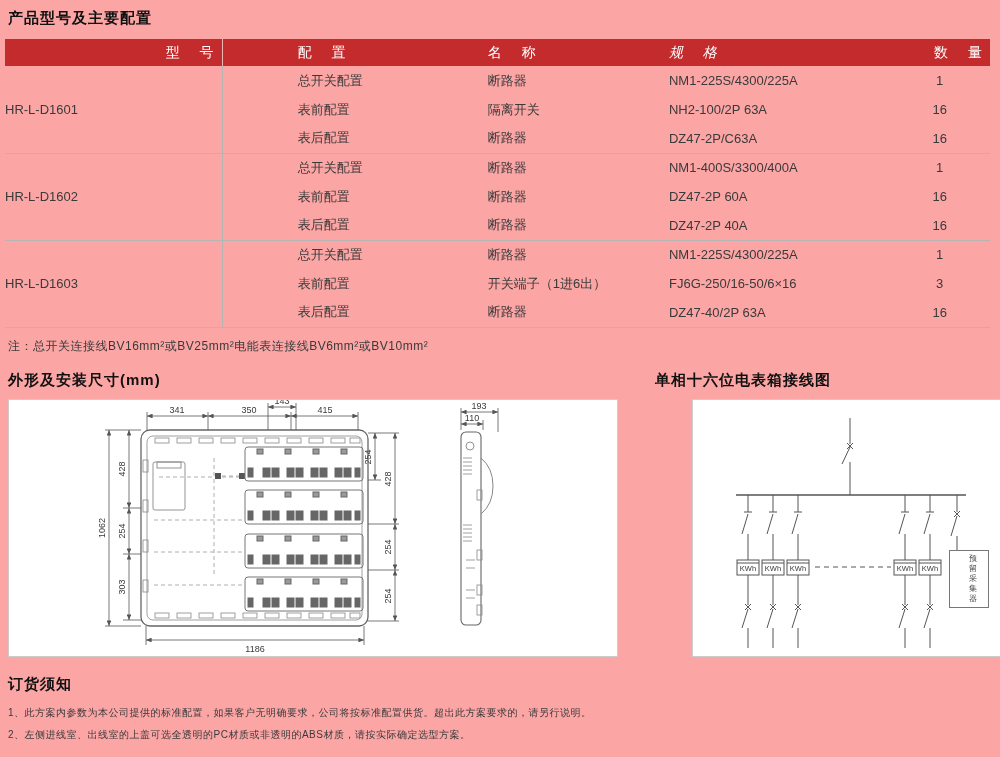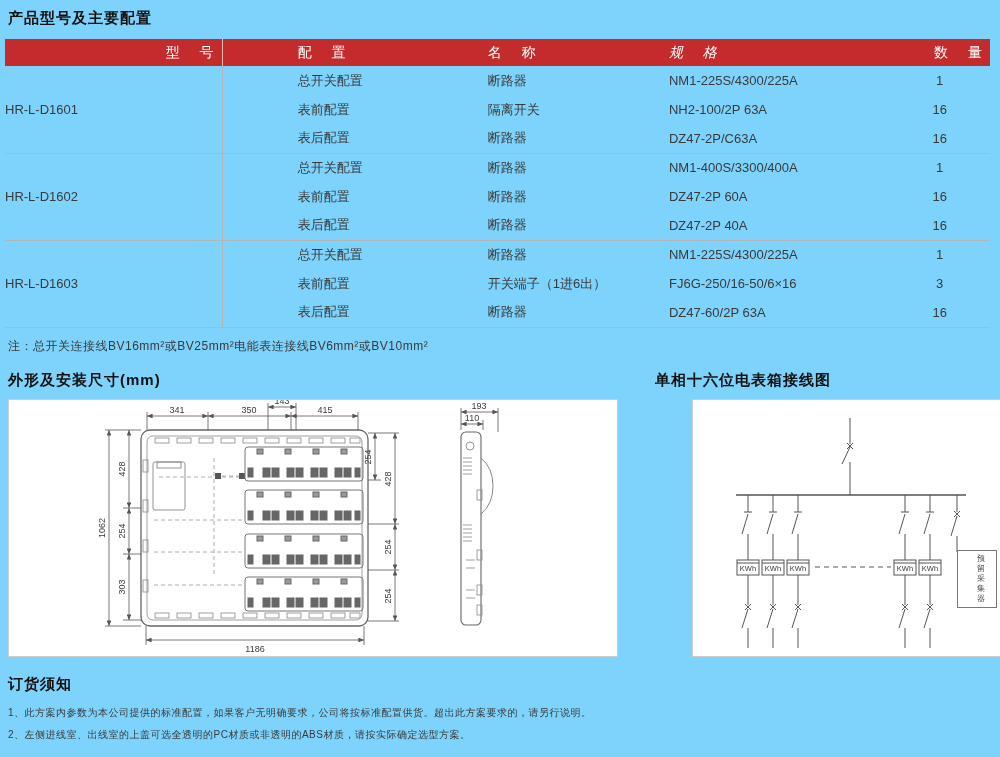--- a/index.html
+++ b/index.html
@@ -1,21 +1,21 @@
 <!DOCTYPE html>
 <html><head>
 <meta charset="utf-8">
 <style>
   * { margin:0; padding:0; box-sizing:border-box; }
   body {
     font-family: "Liberation Sans", "DejaVu Sans", sans-serif;
     background:#fff; color:#333;
     width:1000px; height:757px; overflow:hidden; position:relative;
   }
-  .page { width:1000px; height:757px; position:relative; background:#7dd3fc; }
+  .page { width:1000px; height:757px; position:relative; background:#fca5a5; }
 
   .page-title {
     font-size:15px; font-weight:bold; color:#111;
     padding:9px 0 0 8px; letter-spacing:1px;
   }
 
   
   table.spec {
     width:985px; margin:11px 0 0 5px;
     border-collapse:collapse; font-size:13px; color:#3a3a3a;
@@ -47,21 +47,21 @@
   .panel.right { width:335px; height:258px; margin-left:37px; }
   .col-right { margin-left:37px; }
   .col-right .sec-title { margin-left:0; }
 
   svg text { fill:#3a3a3a; font-family:"Liberation Sans","DejaVu Sans",sans-serif; }
 
   .collector-box {
     position:absolute; left:256px; top:150px; width:15px;
     border:1px solid #777; background:#fff;
     font-size:8px; line-height:10px; color:#444;
-    text-align:center; word-break:break-all; padding:3px 19px;margin-left:8px;
+    text-align:center; word-break:break-all; padding:3px 19px;
   }
 
   
   .ordering { margin:18px 0 0 8px; }
   .ordering .sec-title { margin-bottom:8px; }
   .ordering p { font-size:10px; color:#3a3a3a; line-height:22px; letter-spacing:.5px; }
 </style>
 </head>
 <body>
 
@@ -138,21 +138,21 @@
       </tr>
       <tr>
         <td class="c-config">表前配置</td>
         <td class="c-name">开关端子（1进6出）</td>
         <td class="c-spec">FJ6G-250/16-50/6×16</td>
         <td class="c-qty">3</td>
       </tr>
       <tr>
         <td class="c-config">表后配置</td>
         <td class="c-name">断路器</td>
-        <td class="c-spec">DZ47-60/2P 63A</td>
+        <td class="c-spec">DZ47-40/2P 63A</td>
         <td class="c-qty">16</td>
       </tr>
     </tbody>
   </table>
 
   <div class="note">注：总开关连接线BV16mm²或BV25mm²电能表连接线BV6mm²或BV10mm²</div>
 
   <div class="draw-row">
 
     <div>

